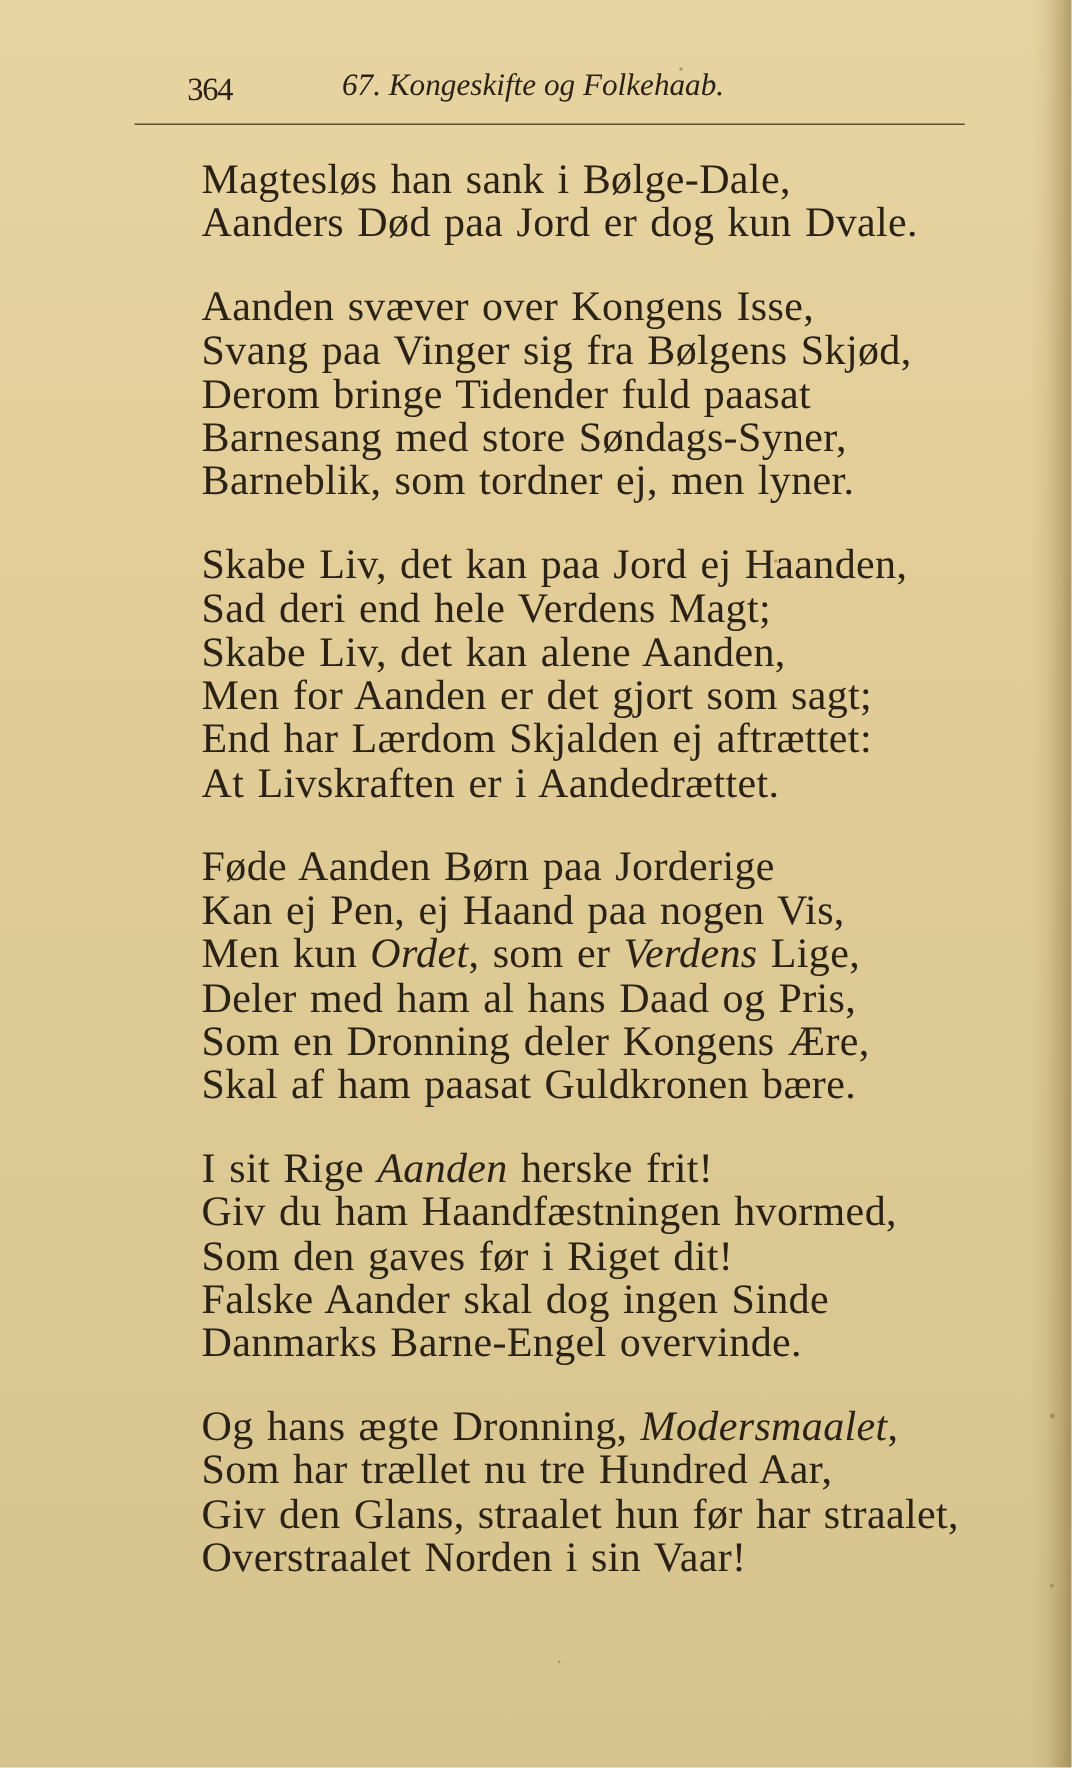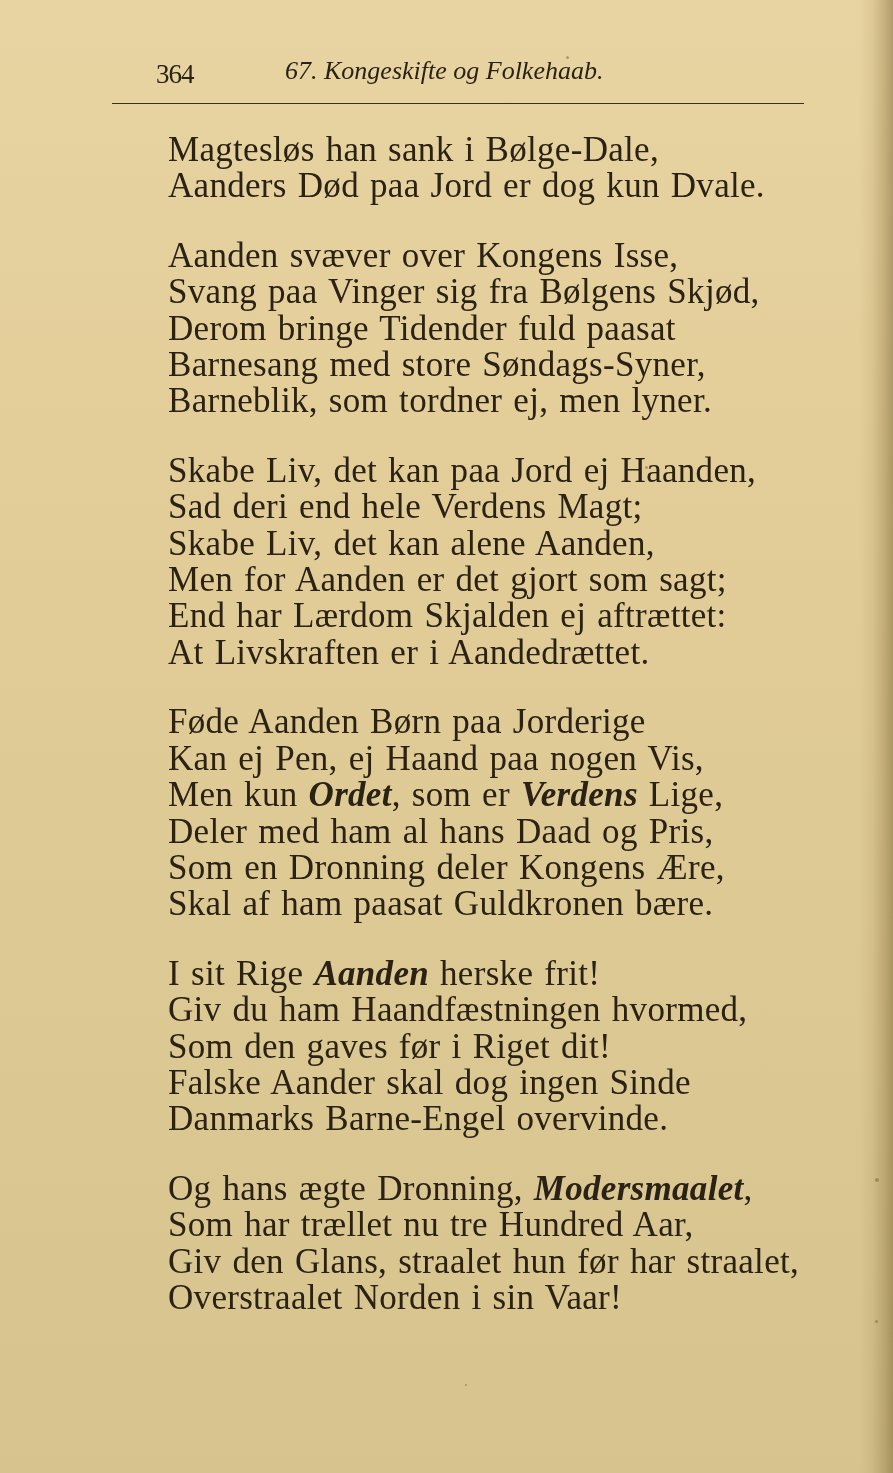--- a/index.html
+++ b/index.html
@@ -73,21 +73,20 @@
     }
     .verse-line {
       font-size: 35px;
       line-height: 36.4px;
       white-space: nowrap;
       letter-spacing: 0.3px;
       word-spacing: 2px;
     }
     .verse-line em {
       font-style: italic;
-      font-weight: bold;
     }
     .speck {
       position: absolute;
       background: #7a6038;
       border-radius: 50%;
       opacity: 0.5;
     }
   </style>
 </head>
 <body>

